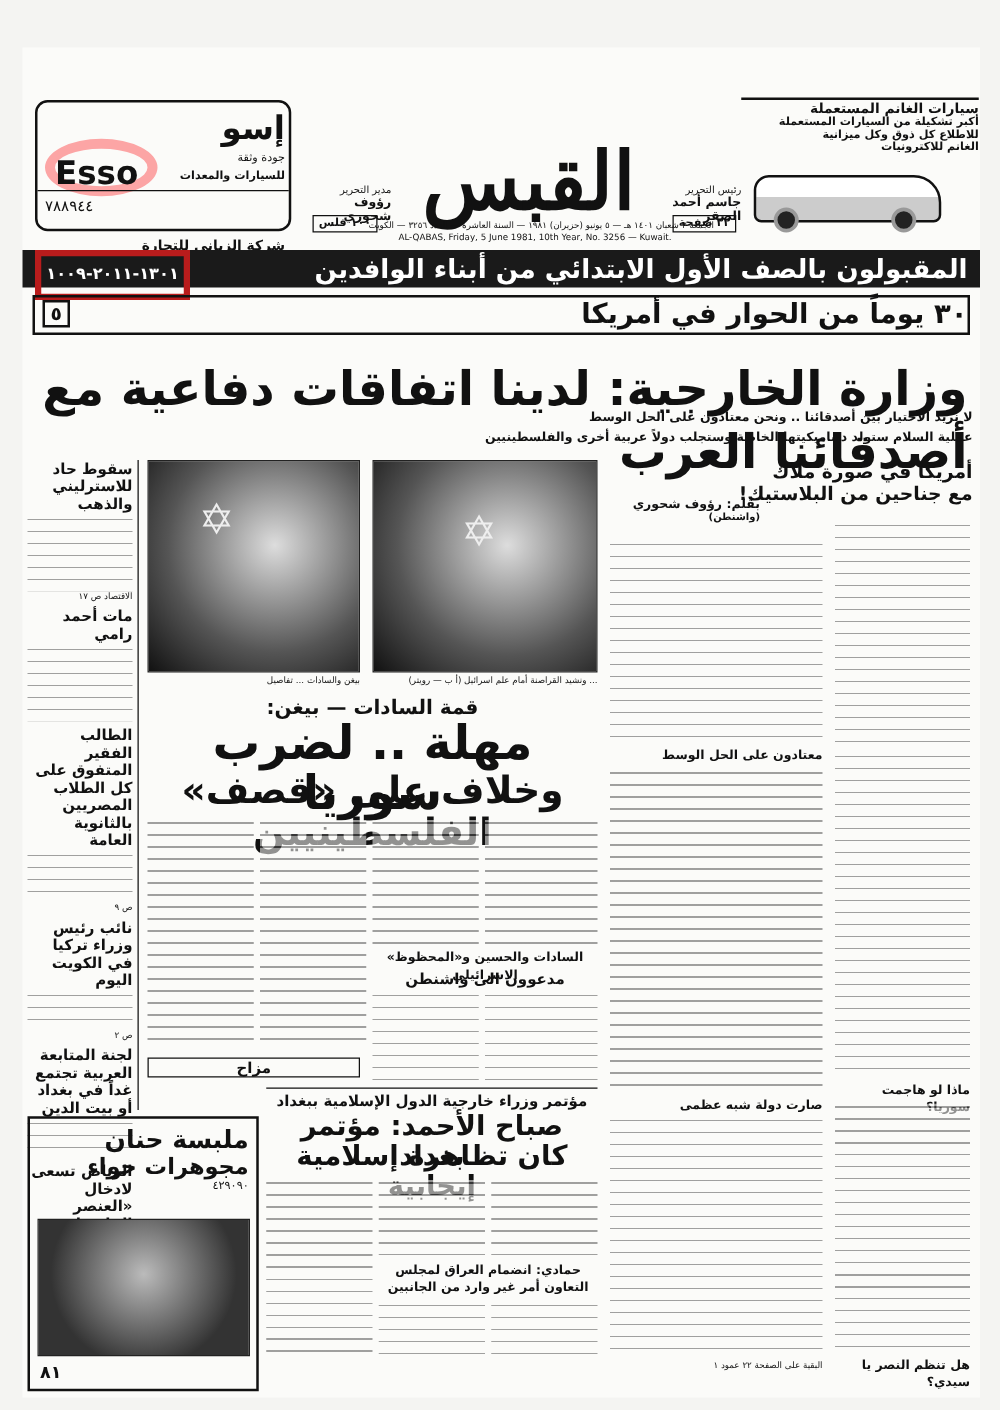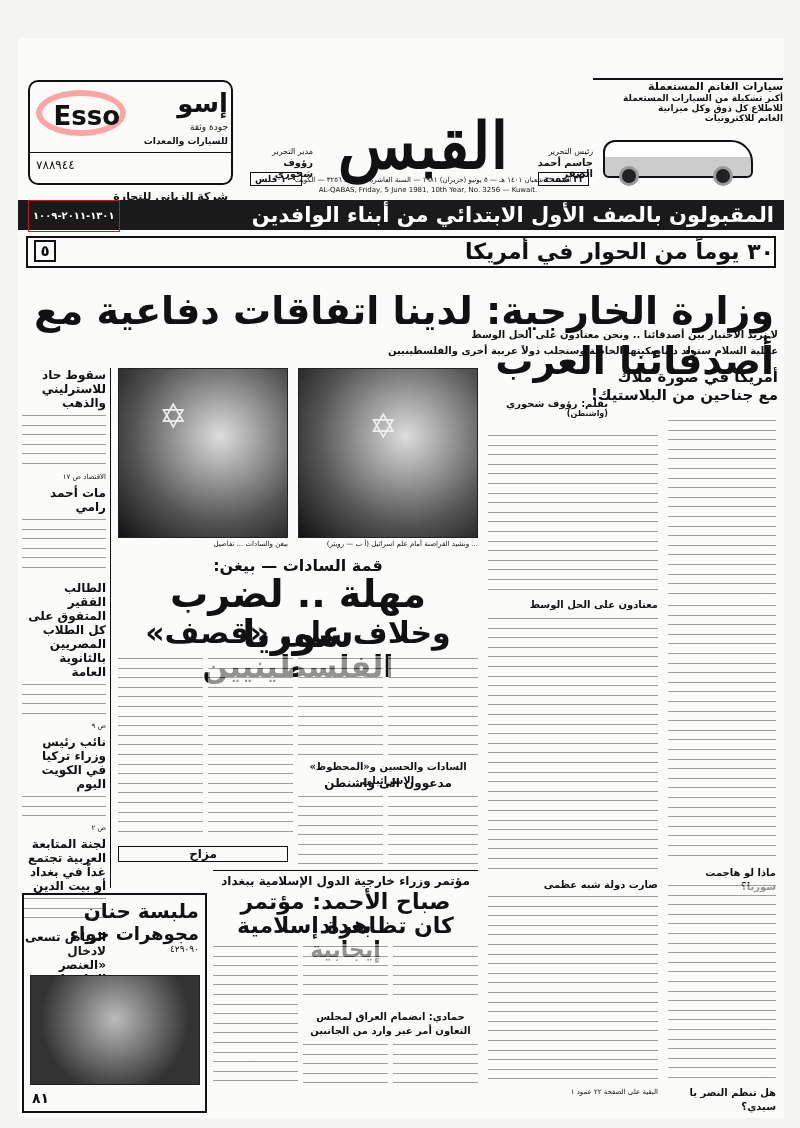--- a/index.html
+++ b/index.html
@@ -7,26 +7,26 @@
   .page { position: absolute; left: 18px; top: 38px; width: 766px; height: 1080px; background: #fbfbf9; }
   .abs { position: absolute; }
   .rtl { direction: rtl; text-align: right; }
   .masthead { left: 0; top: 20px; width: 766px; height: 150px; }
   .logo { left: 300px; top: 50px; width: 210px; text-align: center; font-size: 64px; font-weight: 900; font-family: "DejaVu Serif", serif; letter-spacing: -2px; }
   .date-line { left: 260px; top: 128px; width: 300px; font-size: 7px; text-align: center; }
   .date-line-ar { left: 250px; top: 118px; width: 330px; font-size: 7px; text-align: center; }
   .price-box { border: 1px solid #111; font-size: 9px; padding: 1px 4px; font-weight: bold; }
   .editor { font-size: 8px; line-height: 11px; }
   .esso-box { left: 10px; top: 22px; width: 205px; height: 105px; border: 2px solid #111; border-radius: 10px; }
-  .esso-oval { left: 6px; top: 8px; width: 90px; height: 46px; border: 6px solid #fca5a5; border-radius: 50%; text-align: right; font: 900 26px/40px "DejaVu Sans", sans-serif; }
+  .esso-oval { left: 6px; top: 29px; width: 90px; height: 46px; border: 8px solid #fca5a5; border-radius: 50%; text-align: left; font: 900 26px/40px "DejaVu Sans", sans-serif; }
   .car-box { left: 575px; top: 20px; width: 190px; height: 110px; border-top: 2px solid #111; }
   .car-shape { left: 10px; top: 60px; width: 150px; height: 38px; border: 2px solid #111; border-radius: 12px 22px 6px 6px; background: linear-gradient(#fff 0 45%, #ccc 45% 100%); }
   .wheel { width: 20px; height: 20px; border-radius: 50%; background: #222; border: 3px solid #999; }
   .banner { left: 0; top: 162px; width: 766px; height: 30px; background: #1a1a1a; color: #fff; font-weight: 900; font-size: 21px; line-height: 30px; padding: 0 10px; }
-  .banner-num { border: 1px solid #b91c1c; font-size: 10px; padding: 0 4px; }
+  .banner-num { border: 5px solid #b91c1c; font-size: 13px; padding: 0 4px; }
   .series-bar { left: 8px; top: 198px; width: 750px; height: 32px; border: 2px solid #111; font-weight: 800; font-size: 22px; line-height: 28px; }
   .series-num { border: 2px solid #111; width: 22px; height: 22px; display: inline-block; text-align: center; font-size: 15px; line-height: 18px; margin-left: 6px; }
   .mainhead { left: 0; top: 248px; width: 766px; height: 52px; font-weight: 900; font-size: 38px; line-height: 50px; }
   .subhead { font-size: 10px; font-weight: bold; line-height: 14px; }
   .rule { height: 1px; background: #111; }
   .vrule { width: 1px; background: #111; }
   .col { font-size: 7.2px; line-height: 9.6px; text-align: justify; color: #222; overflow: hidden; }
   .textblock { background: repeating-linear-gradient(#fbfbf9 0 2px, #555 2px 3px, #fbfbf9 3px 9.6px); opacity: .55; }
   .photo { background: #ccc; overflow: hidden; border: 1px solid #222; }
   .photo-dark { background: radial-gradient(circle at 60% 40%, #ddd, #555 60%, #111 100%); }

